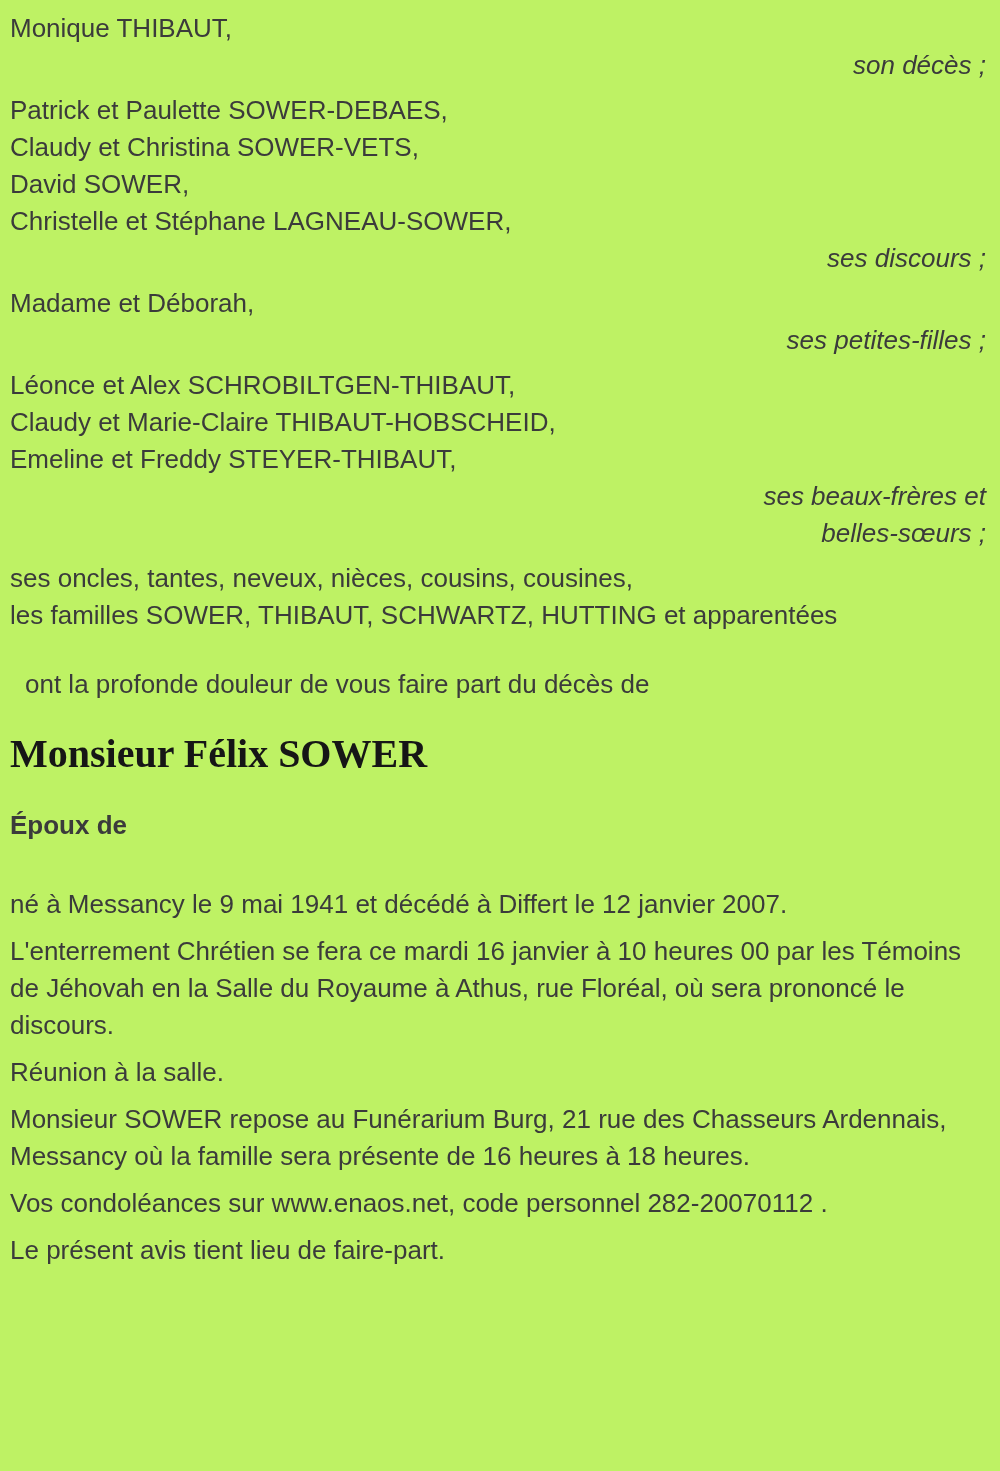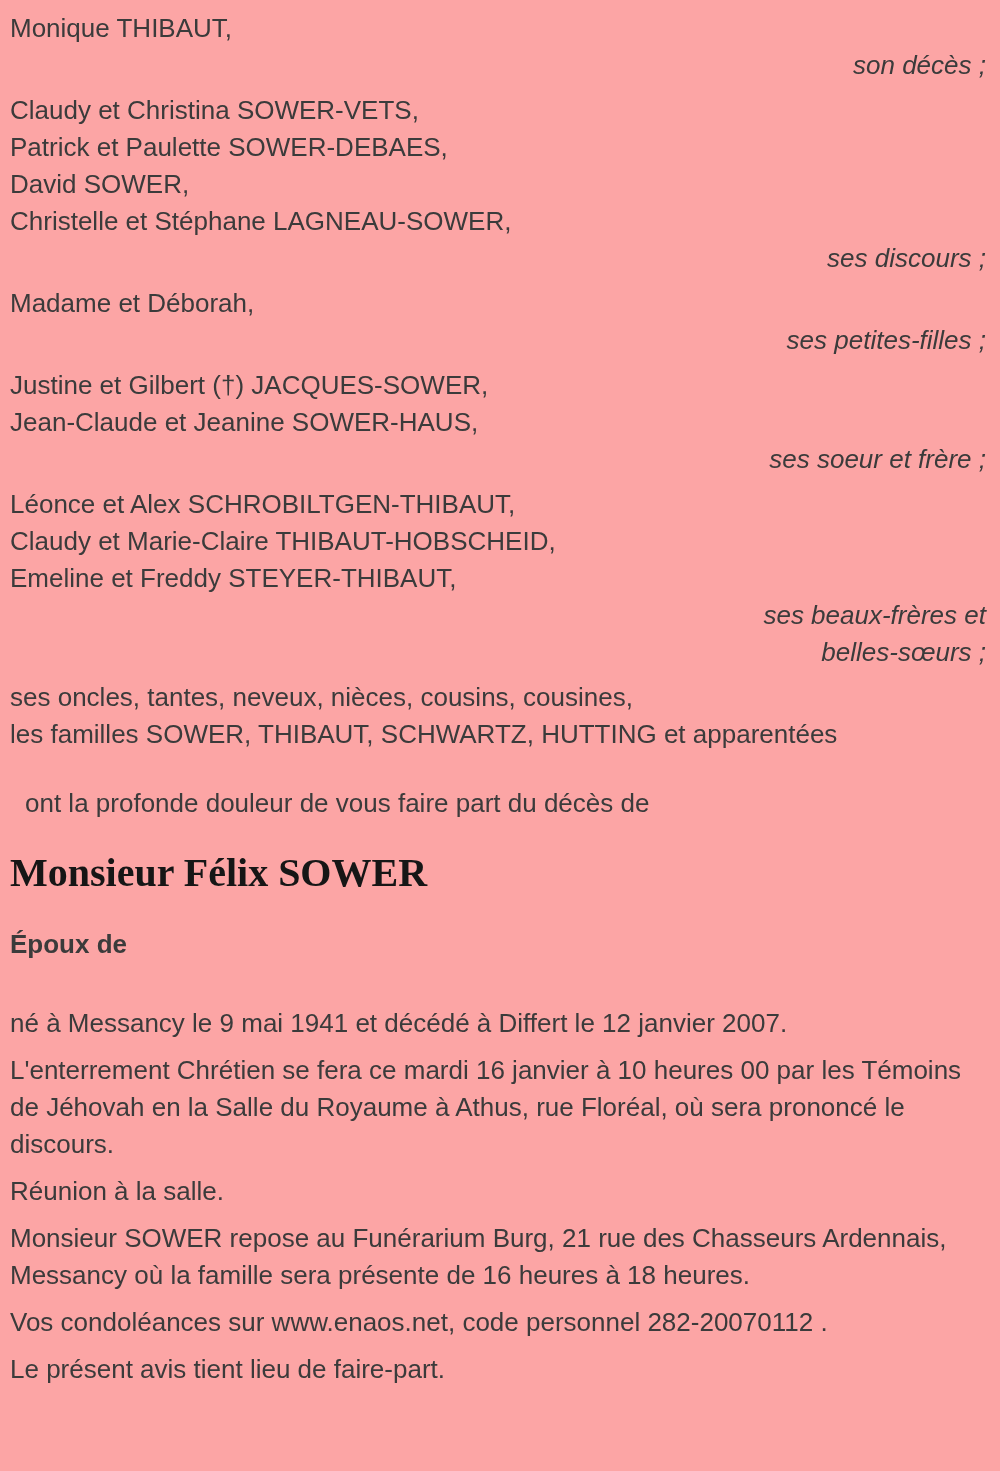--- a/index.html
+++ b/index.html
@@ -5,21 +5,21 @@
   html,body{margin:0;padding:0;background:#ffffff;}
   .page{
     position:relative;
     width:1000px;height:1471px;
     box-sizing:border-box;
     padding:10px 14px 10px 10px;
     font-family:"Liberation Sans","DejaVu Sans",sans-serif;
     font-size:26px;line-height:37px;
     color:#3b3b3b;
     overflow:hidden;
-    background:#fca5a5;
+    background:#bef264;
   }
   .group{margin:0 0 8px 0;}
   .name-line{text-align:left;}
   .relation-line{text-align:right;font-style:italic;}
   .announcement{margin:32px 0 0 15px;}
   h1.deceased{
     font-size:40px;line-height:46px;font-weight:bold;
     color:#161616;margin:28px 0 30px 0;
     font-family:Liberation Serif, serif;
   }
@@ -30,37 +30,32 @@
 <body>
 
 <div class="page">
 
   <section class="group">
     <div class="name-line">Monique THIBAUT,</div>
     <div class="relation-line">son décès ;</div>
   </section>
 
   <section class="group">
+    <div class="name-line">Patrick et Paulette SOWER-DEBAES,</div>
     <div class="name-line">Claudy et Christina SOWER-VETS,</div>
-    <div class="name-line">Patrick et Paulette SOWER-DEBAES,</div>
     <div class="name-line">David SOWER,</div>
     <div class="name-line">Christelle et Stéphane LAGNEAU-SOWER,</div>
     <div class="relation-line">ses discours ;</div>
   </section>
 
   <section class="group">
     <div class="name-line">Madame et Déborah,</div>
     <div class="relation-line">ses petites-filles ;</div>
   </section>
 
-  <section class="group">
-    <div class="name-line">Justine et Gilbert (†) JACQUES-SOWER,</div>
-    <div class="name-line">Jean-Claude et Jeanine SOWER-HAUS,</div>
-    <div class="relation-line">ses soeur et frère ;</div>
-  </section>
 
   <section class="group">
     <div class="name-line">Léonce et Alex SCHROBILTGEN-THIBAUT,</div>
     <div class="name-line">Claudy et Marie-Claire THIBAUT-HOBSCHEID,</div>
     <div class="name-line">Emeline et Freddy STEYER-THIBAUT,</div>
     <div class="relation-line">ses beaux-frères et</div>
     <div class="relation-line">belles-sœurs ;</div>
   </section>
 
   <section class="group">

